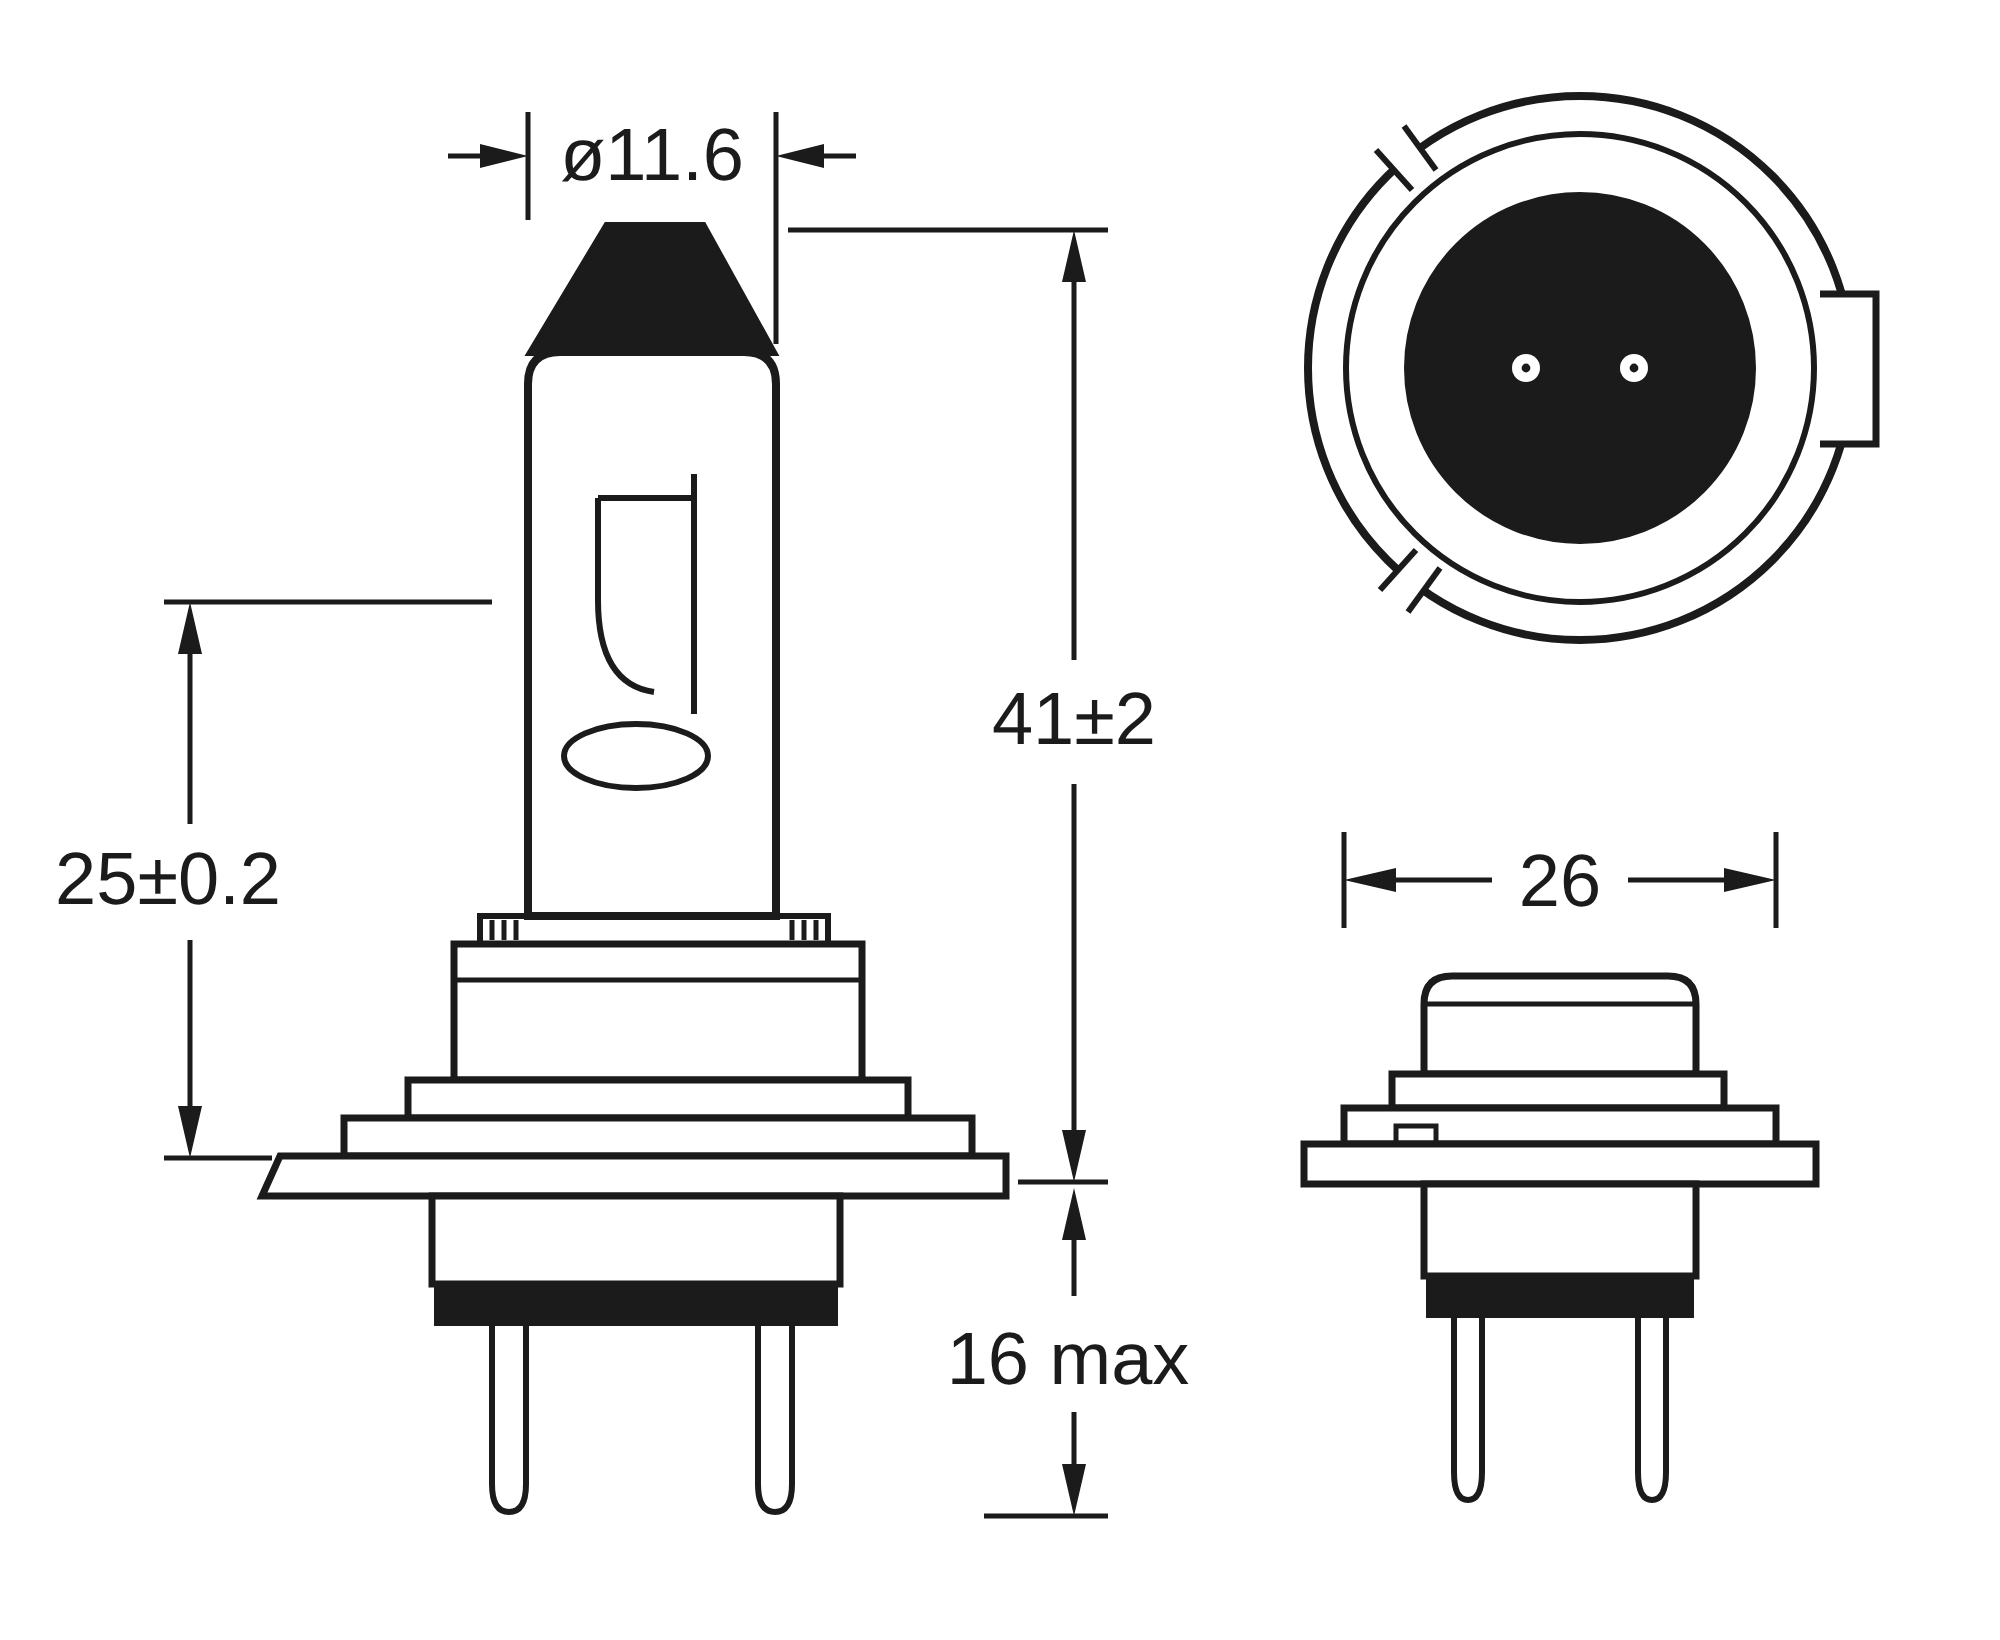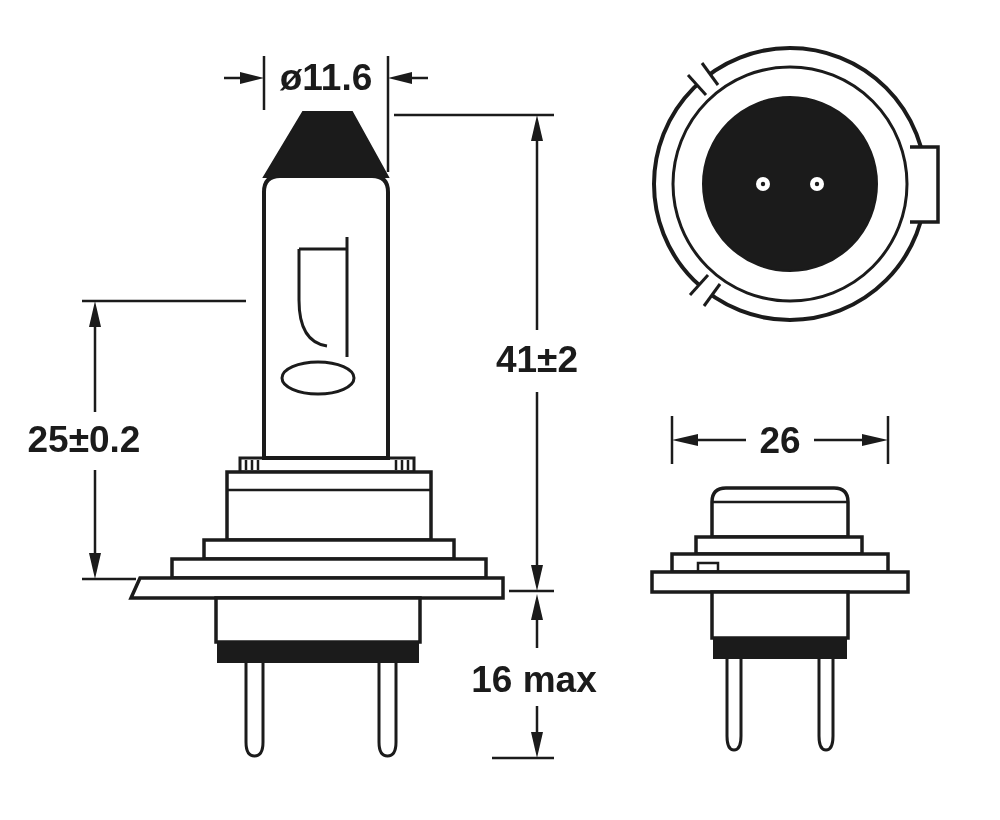--- a/index.html
+++ b/index.html
@@ -1,17 +1,17 @@
 <!DOCTYPE html>
 <html><head>
 <meta charset="utf-8">
 <style>
   html,body{margin:0;padding:0;background:#ffffff;}
   body{width:1000px;height:820px;font-family:"Liberation Sans",sans-serif;}
-  .page{position:relative;width:1000px;height:820px;background:#fff;overflow:hidden;font-weight:bold;}
+  .page{position:relative;width:1000px;height:820px;background:#fff;overflow:hidden;}
   svg{display:block;}
   .dim-text{font-family:"Liberation Sans",sans-serif;font-size:37px;fill:#1b1b1b;}
   .outline{fill:#ffffff;stroke:#1b1b1b;stroke-width:3.5;}
   .outline-heavy{fill:#ffffff;stroke:#1b1b1b;stroke-width:4;}
   .detail{fill:none;stroke:#1b1b1b;stroke-width:3;}
   .thin{fill:none;stroke:#1b1b1b;stroke-width:2.5;}
   .dimline{fill:none;stroke:#1b1b1b;stroke-width:2.5;}
   .arrow{fill:#1b1b1b;stroke:none;}
   .solid{fill:#1b1b1b;stroke:#1b1b1b;stroke-width:2;}
   .gap{stroke:#ffffff;stroke-width:10;fill:none;}

